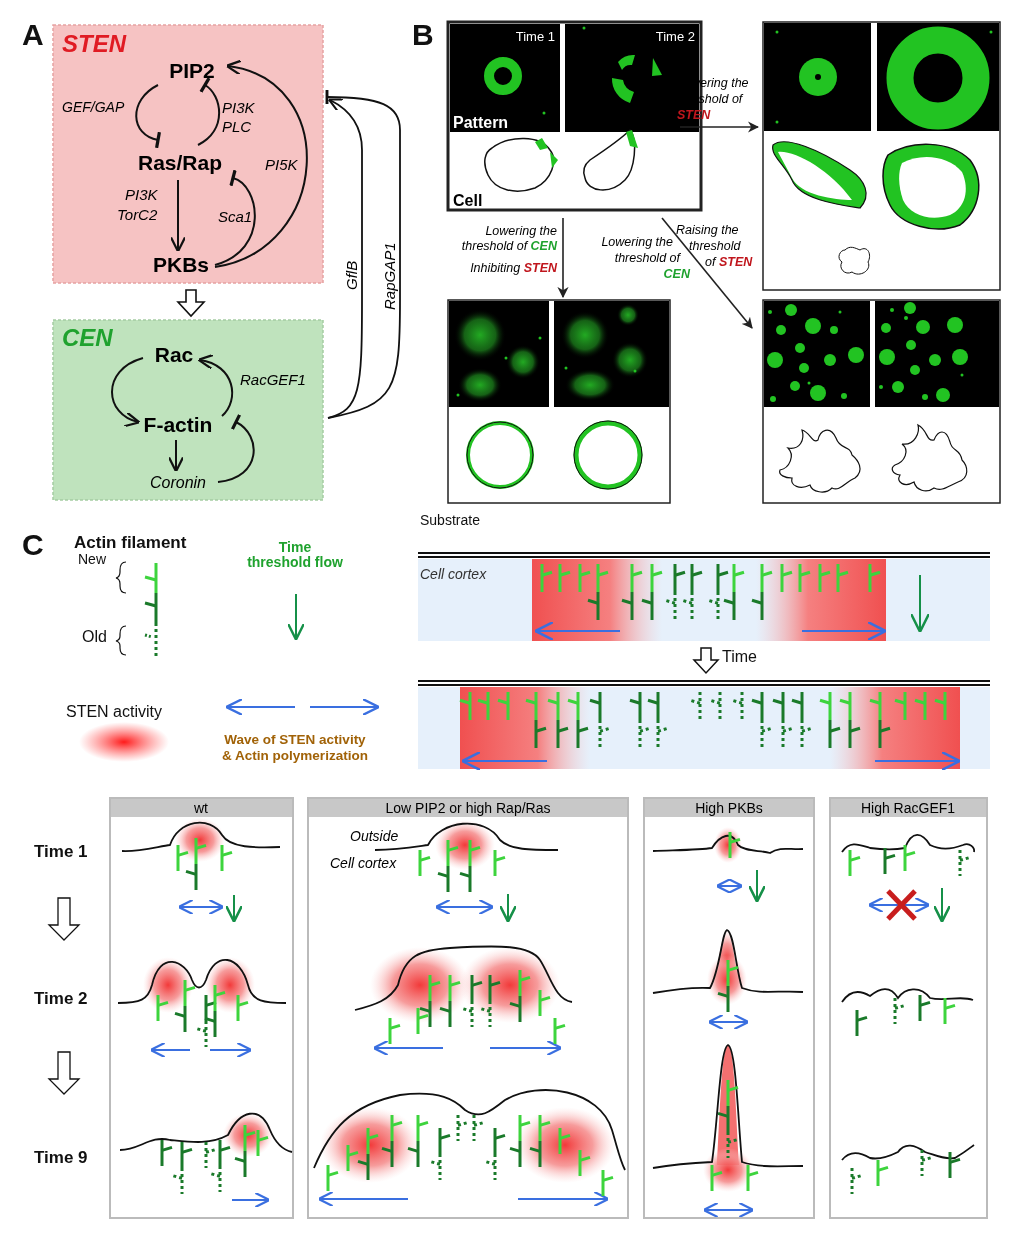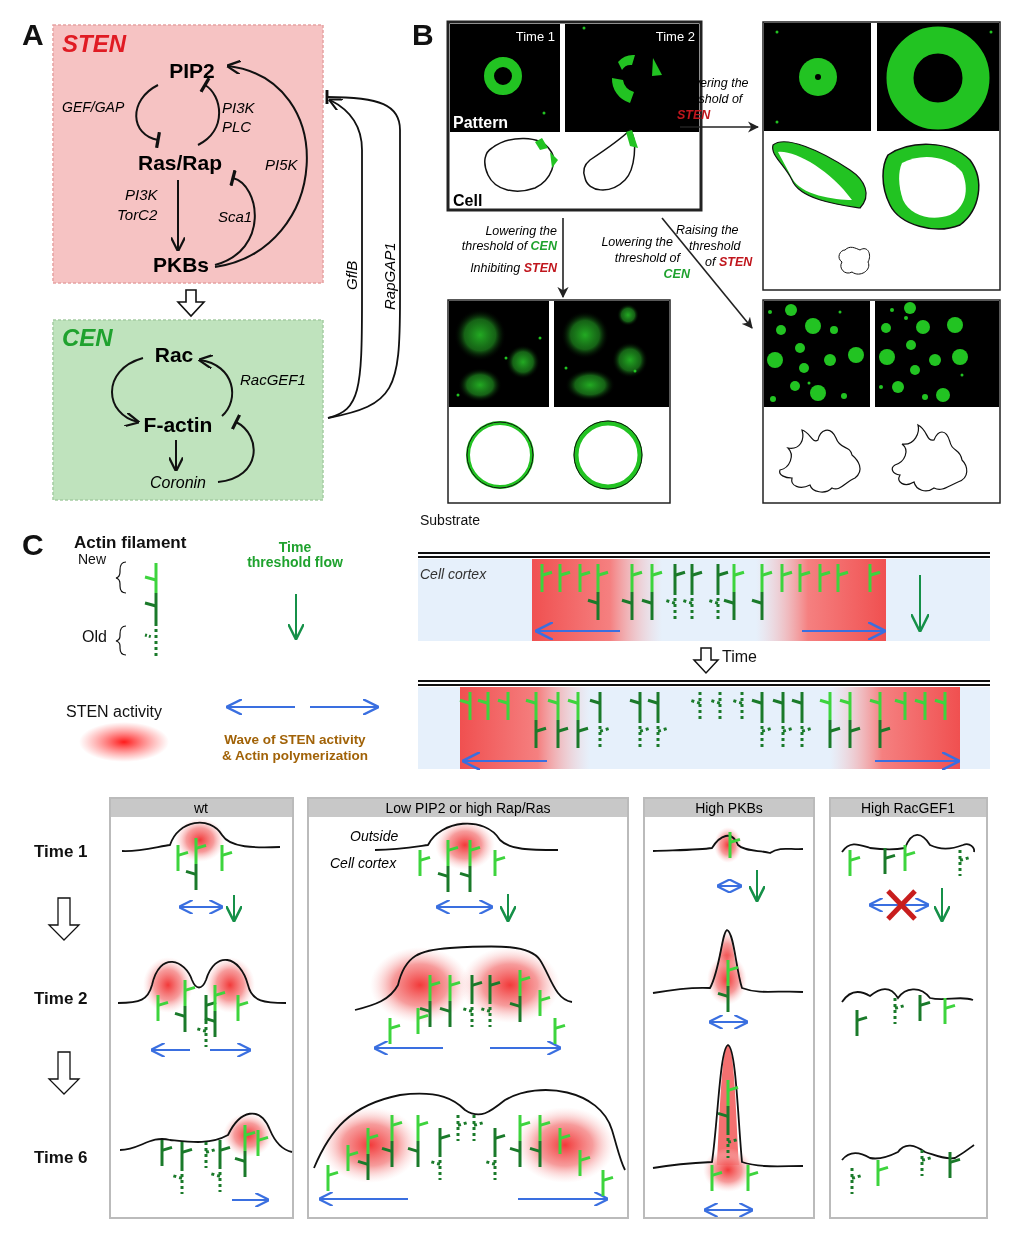--- a/index.html
+++ b/index.html
@@ -470,21 +470,21 @@
         <line x1="535" y1="142" x2="535" y2="170" stroke="#3dd43d" stroke-width="3"></line>
         <line x1="535" y1="153.2" x2="525" y2="150.2" stroke="#3dd43d" stroke-width="3"></line>
       </g>
     </g>
   <line x1="137" y1="211" x2="54" y2="211" stroke="#3a6fe0" stroke-width="2" marker-end="url(#blueh2)"></line>
   <line x1="465" y1="211" x2="548" y2="211" stroke="#3a6fe0" stroke-width="2" marker-end="url(#blueh2)"></line>
 </svg>
 
 <div class="abs" style="left:34px;top:842px;font-size:17px;font-weight:bold;">Time 1</div>
 <div class="abs" style="left:34px;top:989px;font-size:17px;font-weight:bold;">Time 2</div>
-<div class="abs" style="left:34px;top:1148px;font-size:17px;font-weight:bold;">Time 6</div>
+<div class="abs" style="left:34px;top:1148px;font-size:17px;font-weight:bold;">Time 9</div>
 
 <svg class="abs" style="left:0;top:790px" width="1009" height="450">
   <defs>
     <radialGradient id="bump">
         <stop offset="0" stop-color="#f23a3a"></stop>
         <stop offset="0.55" stop-color="#f58a8a" stop-opacity="0.85"></stop>
         <stop offset="1" stop-color="#fbd0d0" stop-opacity="0"></stop>
       </radialGradient>
     <marker id="bh" viewBox="0 0 10 10" refX="9" refY="5" markerWidth="7" markerHeight="7" orient="auto-start-reverse">
         <path d="M0,0 L10,5 L0,10" fill="none" stroke="#3a6fe0" stroke-width="1.6"></path>

